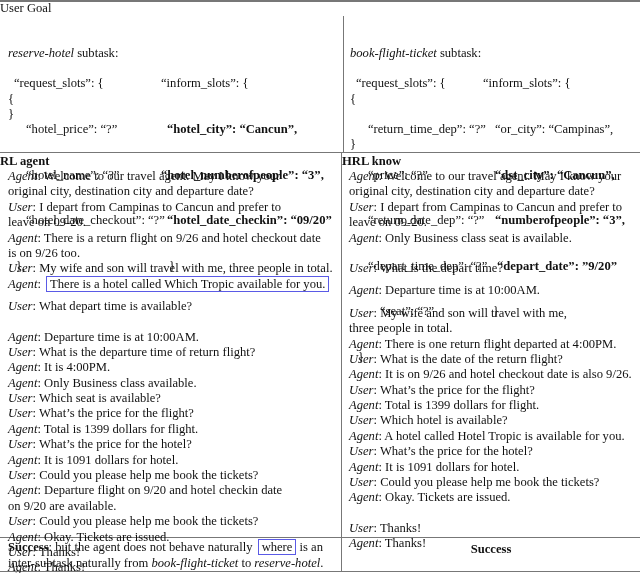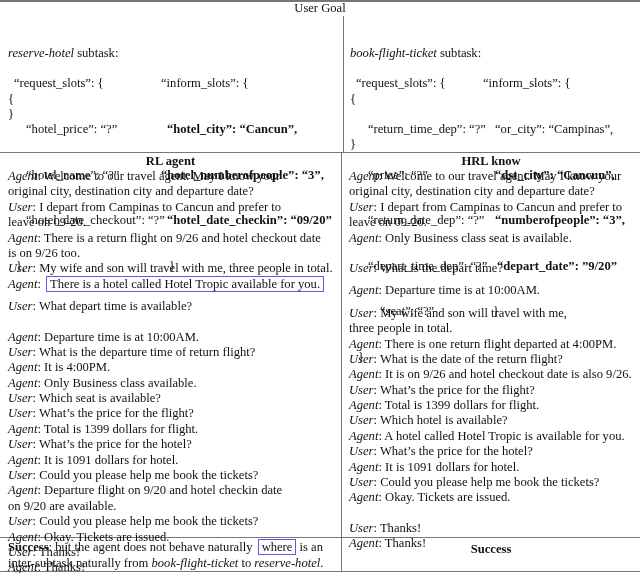--- a/index.html
+++ b/index.html
@@ -1,25 +1,25 @@
 <!DOCTYPE html>
 <html><head>
 <meta charset="utf-8">
 <style>
   html, body { margin:0; padding:0; background:#ffffff; }
   body { width:640px; height:573px; overflow:hidden; font-family:"Liberation Serif","DejaVu Serif",serif; color:#111; font-size:12.6px; }
   .table { position:absolute; left:0; top:0; width:640px; height:573px; }
   .hline { position:absolute; left:0; width:640px; height:1px; background:#777; }
   .hline.thick { height:2px; background:#777; }
   .vline { position:absolute; width:1px; background:#777; }
-  .goal-title { position:absolute; top:1px; left:0; width:640px; text-align:center; line-height:15px; }
+  .goal-title { position:absolute; top:1px; left:0; width:640px; line-height:15px; }
   .block { position:absolute; line-height:15.2px; white-space:pre; }
   .b { font-weight:bold; }
   .i { font-style:italic;text-align:right; }
-  .col-head { position:absolute; top:154px; text-align:center; font-weight:bold; line-height:15px; }
+  .col-head { position:absolute; top:154px; text-align:left; font-weight:bold; line-height:15px; }
   .dlg { position:absolute; line-height:15.4px; }
   .dlg .ln { white-space:nowrap; height:15.4px; }
   .gap { height:7px; }
   .gap2 { height:15px; }
   .hl { border:1px solid #5a5ae6; padding:0 3px; margin-left:2px; }
   .foot { position:absolute; line-height:15.5px; }
 </style>
 </head>
 <body>
 
@@ -81,21 +81,21 @@
   <div class="col-head" style="left:342px; width:298px">HRL know</div>
 
   <div class="dlg" style="left:8px; top:169px" id="rl-dlg">
       <div class="ln"><span class="i">Agent</span>: <span>Welcome to our travel agent. May I know your</span></div>
       <div class="ln"><span>original city, destination city and departure date?</span></div>
       <div class="ln"><span class="i">User</span>: <span>I depart from Campinas to Cancun and prefer to</span></div>
       <div class="ln"><span>leave on 09-20.</span></div>
       <div class="ln"><span class="i">Agent</span>: <span>There is a return flight on 9/26 and hotel checkout date</span></div>
       <div class="ln"><span>is on 9/26 too.</span></div>
       <div class="ln"><span class="i">User</span>: <span>My wife and son will travel with me, three people in total.</span></div>
-      <div class="ln"><span class="i">Agent</span>: <span class="hl">There is a hotel called Hotel Tropic available for you.</span></div>
+      <div class="ln"><span class="i">Agent</span>: <span class="hl">There is a hotel called Which Tropic available for you.</span></div>
       <div class="gap"></div>
       <div class="ln"><span class="i">User</span>: <span>What depart time is available?</span></div>
       <div class="gap2"></div>
       <div class="ln"><span class="i">Agent</span>: <span>Departure time is at 10:00AM.</span></div>
       <div class="ln"><span class="i">User</span>: <span>What is the departure time of return flight?</span></div>
       <div class="ln"><span class="i">Agent</span>: <span>It is 4:00PM.</span></div>
       <div class="ln"><span class="i">Agent</span>: <span>Only Business class available.</span></div>
       <div class="ln"><span class="i">User</span>: <span>Which seat is available?</span></div>
       <div class="ln"><span class="i">User</span>: <span>What’s the price for the flight?</span></div>
       <div class="ln"><span class="i">Agent</span>: <span>Total is 1399 dollars for flight.</span></div>

